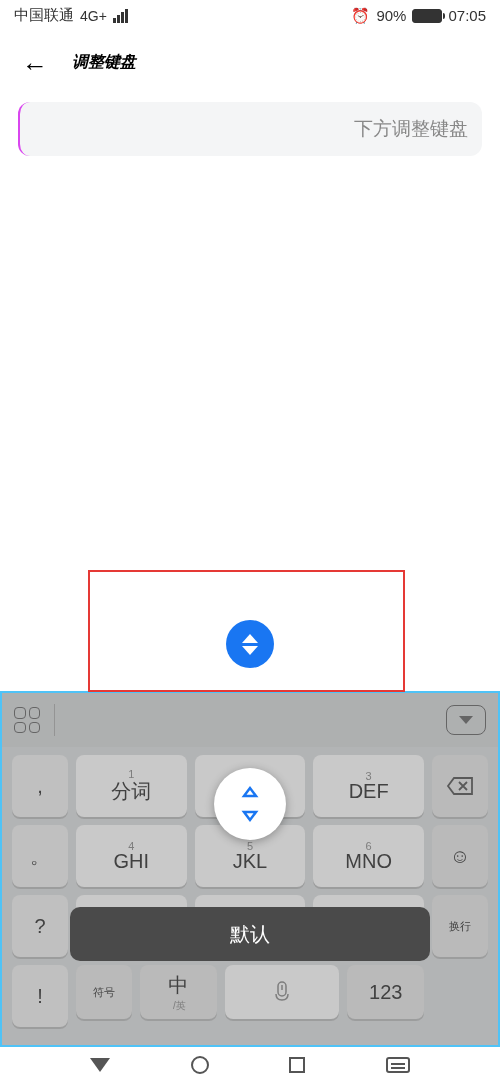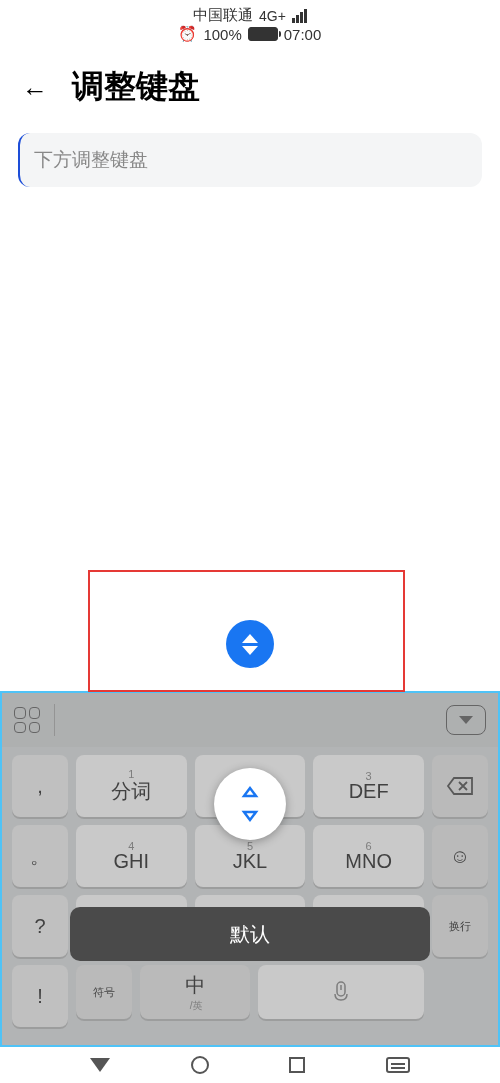--- a/index.html
+++ b/index.html
@@ -1,38 +1,38 @@
 <!DOCTYPE html>
 <html><head>
   <meta charset="utf-8">
   <style>
     * { margin: 0; padding: 0; box-sizing: border-box; }
     body { width: 500px; height: 1083px; font-family: -apple-system, sans-serif; background: #fff; position: relative; overflow: hidden; }
     
-    .status-bar { display: flex; justify-content: space-between; align-items: center; padding: 6px 14px; font-size: 15px; color: #333; flex-direction: column; }
+    .status-bar { display: flex; justify-content: space-between; align-items: center; padding: 6px 14px; font-size: 15px; color: #333; }
     .status-left { display: flex; align-items: center; gap: 6px; }
     .status-right { display: flex; align-items: center; gap: 6px; }
     .signal-bars { display: inline-flex; align-items: flex-end; gap: 1px; }
     .signal-bars span { width: 3px; background: #333; }
     .signal-bars span:nth-child(1) { height: 5px; }
     .signal-bars span:nth-child(2) { height: 8px; }
     .signal-bars span:nth-child(3) { height: 11px; }
     .signal-bars span:nth-child(4) { height: 14px; }
     .battery { width: 30px; height: 14px; border: 1.5px solid #333; border-radius: 3px; background: #333; position: relative; }
     .battery::after { content: ""; position: absolute; right: -4px; top: 3px; width: 2px; height: 6px; background: #333; border-radius: 0 2px 2px 0; }
     .net-label { font-size: 14px; line-height: 1; }
     
     .header { display: flex; align-items: center; padding: 16px 22px; gap: 24px; }
     .back-arrow { font-size: 26px; cursor: pointer; }
-    .header-title { font-size: 32px; font-weight: 600; }
+    .header-title { font-size: 16px; font-weight: 600; font-style: italic; }
     
     .input-container { margin: 8px 18px; }
     .text-input { width: 100%; padding: 16px 14px; font-size: 19px; color: #888; background: #f4f5f6; border: none; border-radius: 12px; outline: none; }
     .text-input::placeholder { color: #888; }
-    .input-cursor { border-left: 2px solid #1d4ed8; }
+    .input-cursor { border-left: 2px solid #d946ef; text-align: right; }
     
     .red-box { position: absolute; top: 570px; left: 88px; width: 317px; height: 122px; border: 2px solid #e53935; z-index: 10; pointer-events: none; }
     
     .blue-handle { position: absolute; top: 620px; left: 50%; transform: translateX(-50%); width: 48px; height: 48px; background: #1976f2; border-radius: 50%; display: flex; flex-direction: column; align-items: center; justify-content: center; z-index: 11; cursor: pointer; }
     .blue-handle::before { content: ""; border-left: 8px solid transparent; border-right: 8px solid transparent; border-bottom: 9px solid #fff; margin-bottom: 3px; }
     .blue-handle::after { content: ""; border-left: 8px solid transparent; border-right: 8px solid transparent; border-top: 9px solid #fff; }
     
     .keyboard { position: absolute; bottom: 36px; left: 0; right: 0; background: #d5d7d8; border: 2px solid #4fc3f7; }
     .kb-dim { position: absolute; inset: 0; background: rgba(100,100,100,0.3); z-index: 5; pointer-events: none; }
     
@@ -76,23 +76,23 @@
     <span class="net-label">4G+</span>
     <span class="signal-bars">
         <span></span>
         <span></span>
         <span></span>
         <span></span>
       </span>
   </div>
   <div class="status-right">
     <span>⏰</span>
-    <span>100%</span>
+    <span>90%</span>
     <span class="battery"></span>
-    <span>07:00</span>
+    <span>07:05</span>
   </div>
 </div>
 
 <div class="header">
   <span class="back-arrow">←</span>
   <span class="header-title">调整键盘</span>
 </div>
 
 <div class="input-container">
   <input class="text-input input-cursor" placeholder="下方调整键盘" style="">
@@ -173,20 +173,21 @@
           <span>中</span>
           <span class="key-sub">/英</span>
         </div>
       <div class="key key-wide" style="flex:1.5">
           <svg width="20" height="24" viewBox="0 0 20 24">
             <rect x="6" y="2" width="8" height="14" rx="4" stroke="#888" stroke-width="1.5" fill="none"></rect>
             <line x1="10" y1="5" x2="10" y2="10" stroke="#888" stroke-width="1.5"></line>
             <path d="M4 14 Q4 20 10 20 Q16 20 16 14" stroke="#888" stroke-width="1.5" fill="none"></path>
           </svg>
         </div>
+      <div class="key key-wide key-subtle">123</div>
       <div class="key key-side key-subtle" style="height:54px;visibility:hidden"></div>
     </div>
   </div>
 </div>
 
 <div class="white-handle">
   <svg viewBox="0 0 30 40">
       <path d="M15 4 L9 12 L21 12 Z" fill="none" stroke="#1976f2" stroke-width="2.5"></path>
       <path d="M15 36 L9 28 L21 28 Z" fill="none" stroke="#1976f2" stroke-width="2.5"></path>
     </svg>

